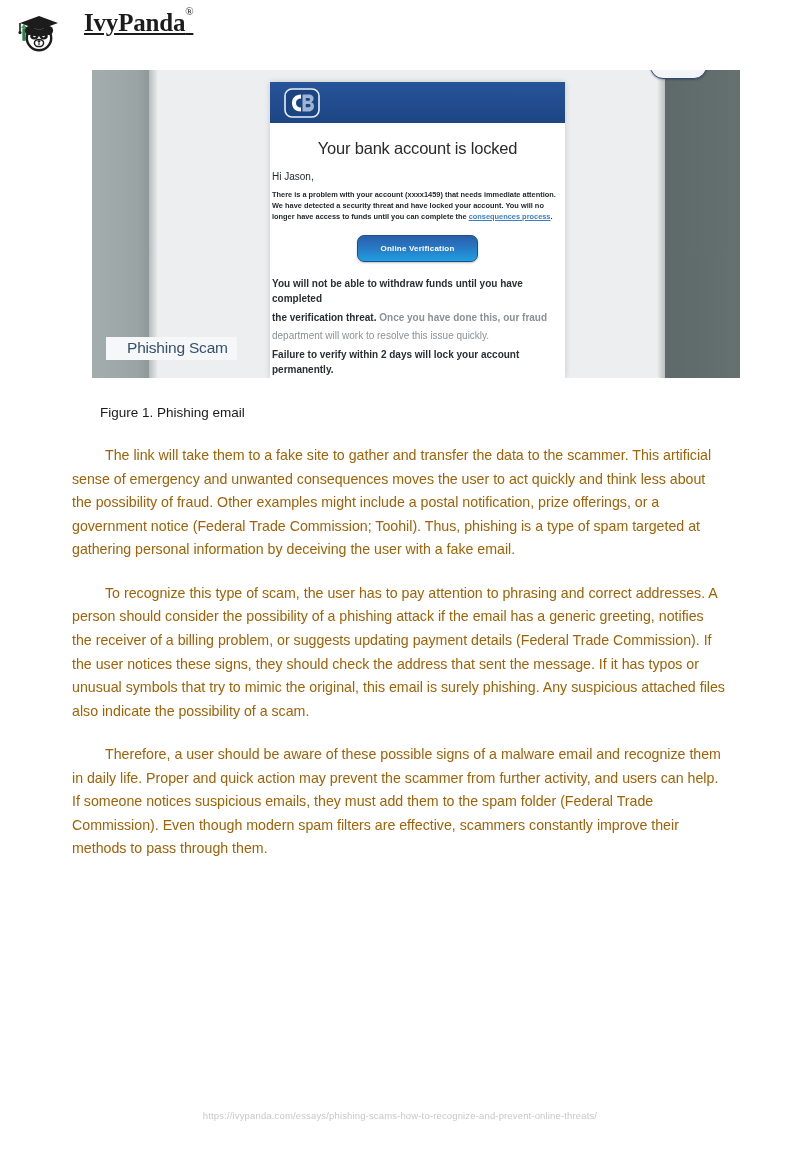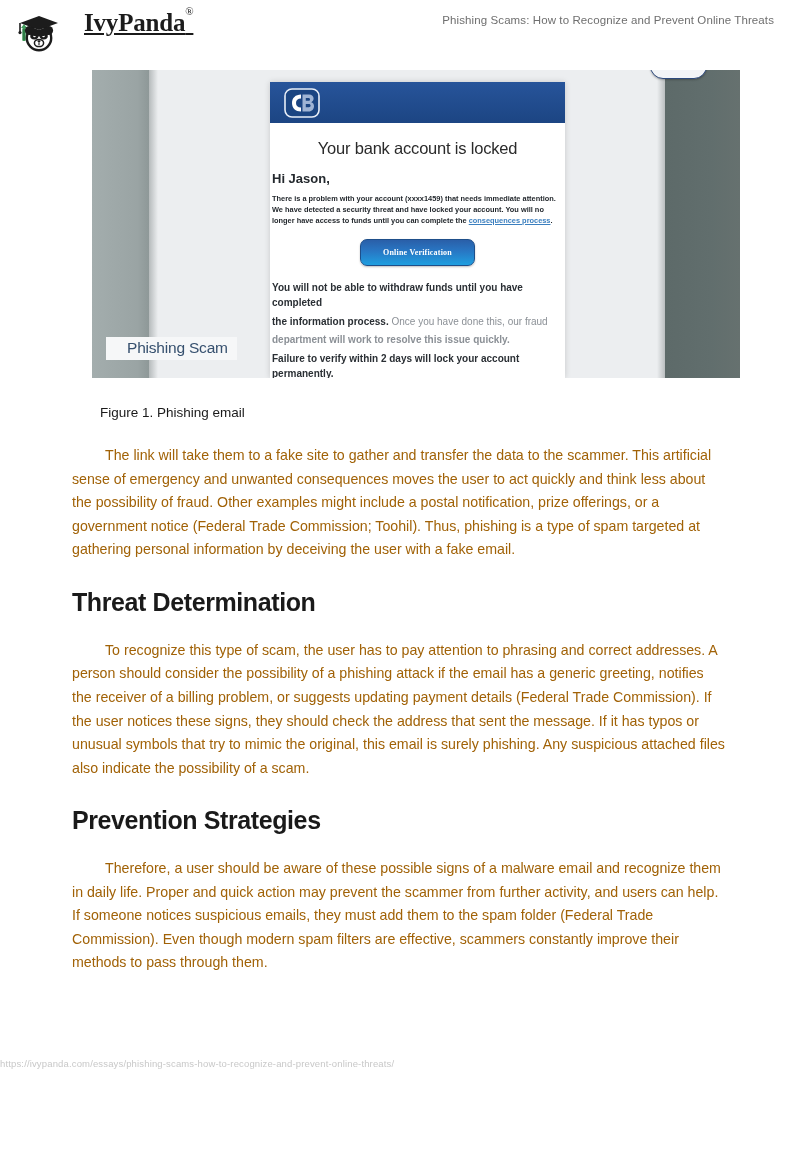--- a/index.html
+++ b/index.html
@@ -133,58 +133,58 @@
   .email-body { padding: 0 2px; }
   .email-h1 {
     text-align: center;
     font-size: 16.5px;
     color: #2b2b2b;
     font-weight: normal;
     margin: 16px 0 13px 0;
     letter-spacing: -0.2px;
   }
   .email-greeting {
-    font-size: 13px;
+    font-size: 10px;
     color: #24292e;
     margin-bottom: 8px;
-    font-weight: 700;
+    font-weight: 400;
   }
   .email-para {
     font-size: 7.4px;
     line-height: 1.48;
     color: #24292e;
     font-weight: 600;
     margin: 0 0 10px 0;
   }
   .email-link {
     color: #3b7fbf;
     text-decoration: underline;
   }
-  .verify-btn-row { text-align: center; margin: 12px 0 14px 0; font-family: Liberation Serif, serif; }
+  .verify-btn-row { text-align: center; margin: 12px 0 14px 0; }
   .verify-btn {
     display: inline-block;
     padding: 8px 22px;
     border-radius: 7px;
     background: linear-gradient(180deg,#2a5fa8 0%, #2877c4 45%, #1f9fe0 100%);
     color: #ffffff;
     font-size: 8px;
     font-weight: bold;
     letter-spacing: .2px;
     border: 1px solid #1e4f8a;
     box-shadow: 0 1px 2px rgba(0,0,0,.25);
     cursor: pointer;
   }
   .email-small {
     font-size: 10px;
     line-height: 1.55;
     color: #2a2f34;
     font-weight: 600;
     margin: 0 0 3px 0;
   }
-  .email-small.muted { color: #8b9096; font-weight: 700; }
+  .email-small.muted { color: #8b9096; font-weight: 400; }
   .email-sign {
     font-size: 10px;
     line-height: 1.55;
     color: #2a2f34;
     font-weight: 600;
     margin-top: 12px;
   }
 
   
   .scam-label {
@@ -229,21 +229,22 @@
     color: #1a1a1a;
     margin: 26px 0 22px 0;
     letter-spacing: -0.4px;
   }
 
   
   .footer-url {
     position: absolute;
     left: 0;
     right: 0;
-    top: 1058px;
+    top: 1110px;
+    text-align: center;
     font-size: 9.5px;
     color: #c8c8c8;
     letter-spacing: .15px;
   }
 </style>
 </head>
 <body>
 
 <div class="page-header">
   <div class="brand">
@@ -268,21 +269,20 @@
         <path d="M25 32.4 L25 35" stroke="#1c1c1c" stroke-width="1.1"></path>
 
         <path d="M25 6 L44 13 L25 20 L6 13 Z" fill="#1c1c1c"></path>
         <path d="M15 16 L15 24 Q25 29 35 24 L35 16 L25 20 Z" fill="#1c1c1c"></path>
         <path d="M6 13 L6 22" stroke="#1c1c1c" stroke-width="1.6"></path>
         <circle cx="6" cy="22.6" r="1.6" fill="#1c1c1c"></circle>
       </svg>
     </span>
     <span class="brand-name"><span>IvyPanda</span><span class="brand-reg">®</span></span>
   </div>
-  <div class="doc-title">Phishing Scams: How to Recognize and Prevent Online Threats</div>
 </div>
 
 <div class="figure-wrap">
   <div class="screen-bg"></div>
   <div class="band-left"></div>
   <div class="band-left-shadow"></div>
   <div class="band-right"></div>
   <div class="band-right-shadow"></div>
   <div class="top-pill"></div>
 
@@ -298,34 +298,32 @@
       </span>
     </div>
     <div class="email-body">
       <div class="email-h1">Your bank account is locked</div>
       <div class="email-greeting">Hi Jason,</div>
       <p class="email-para"><span>There is a problem with your account (xxxx1459) that needs immediate attention. We have detected a security threat and have locked your account. You will no longer have access to funds until you can complete the </span><span class="email-link">consequences process</span><span>.</span></p>
       <div class="verify-btn-row">
         <span class="verify-btn">Online Verification</span>
       </div>
       <p class="email-small">You will not be able to withdraw funds until you have completed</p>
-      <p class="email-small"><span>the information process.</span><span class="muted" style="color:#8b9096;font-weight:400;"> Once you have done this, our fraud</span></p>
+      <p class="email-small"><span>the verification threat.</span><span class="muted" style="color:#8b9096;font-weight:700;"> Once you have done this, our fraud</span></p>
       <p class="email-small muted">department will work to resolve this issue quickly.</p>
       <p class="email-small">Failure to verify within 2 days will lock your account permanently.</p>
       <div class="email-sign">We apologize for the inconvenience,</div>
       <div class="email-small">Your Local Community Bank &amp; Trust</div>
     </div>
   </div>
 
   <div class="scam-label">Phishing Scam</div>
 </div>
 
 <div class="fig-caption">Figure 1. Phishing email</div>
 
 <div class="content">
   <p>The link will take them to a fake site to gather and transfer the data to the scammer. This artificial sense of emergency and unwanted consequences moves the user to act quickly and think less about the possibility of fraud. Other examples might include a postal notification, prize offerings, or a government notice (Federal Trade Commission; Toohil). Thus, phishing is a type of spam targeted at gathering personal information by deceiving the user with a fake email.</p>
-  <h2>Threat Determination</h2>
   <p>To recognize this type of scam, the user has to pay attention to phrasing and correct addresses. A person should consider the possibility of a phishing attack if the email has a generic greeting, notifies the receiver of a billing problem, or suggests updating payment details (Federal Trade Commission). If the user notices these signs, they should check the address that sent the message. If it has typos or unusual symbols that try to mimic the original, this email is surely phishing. Any suspicious attached files also indicate the possibility of a scam.</p>
-  <h2>Prevention Strategies</h2>
   <p>Therefore, a user should be aware of these possible signs of a malware email and recognize them in daily life. Proper and quick action may prevent the scammer from further activity, and users can help. If someone notices suspicious emails, they must add them to the spam folder (Federal Trade Commission). Even though modern spam filters are effective, scammers constantly improve their methods to pass through them.</p>
 </div>
 
 <div class="footer-url">https://ivypanda.com/essays/phishing-scams-how-to-recognize-and-prevent-online-threats/</div>
 
 </body></html>

